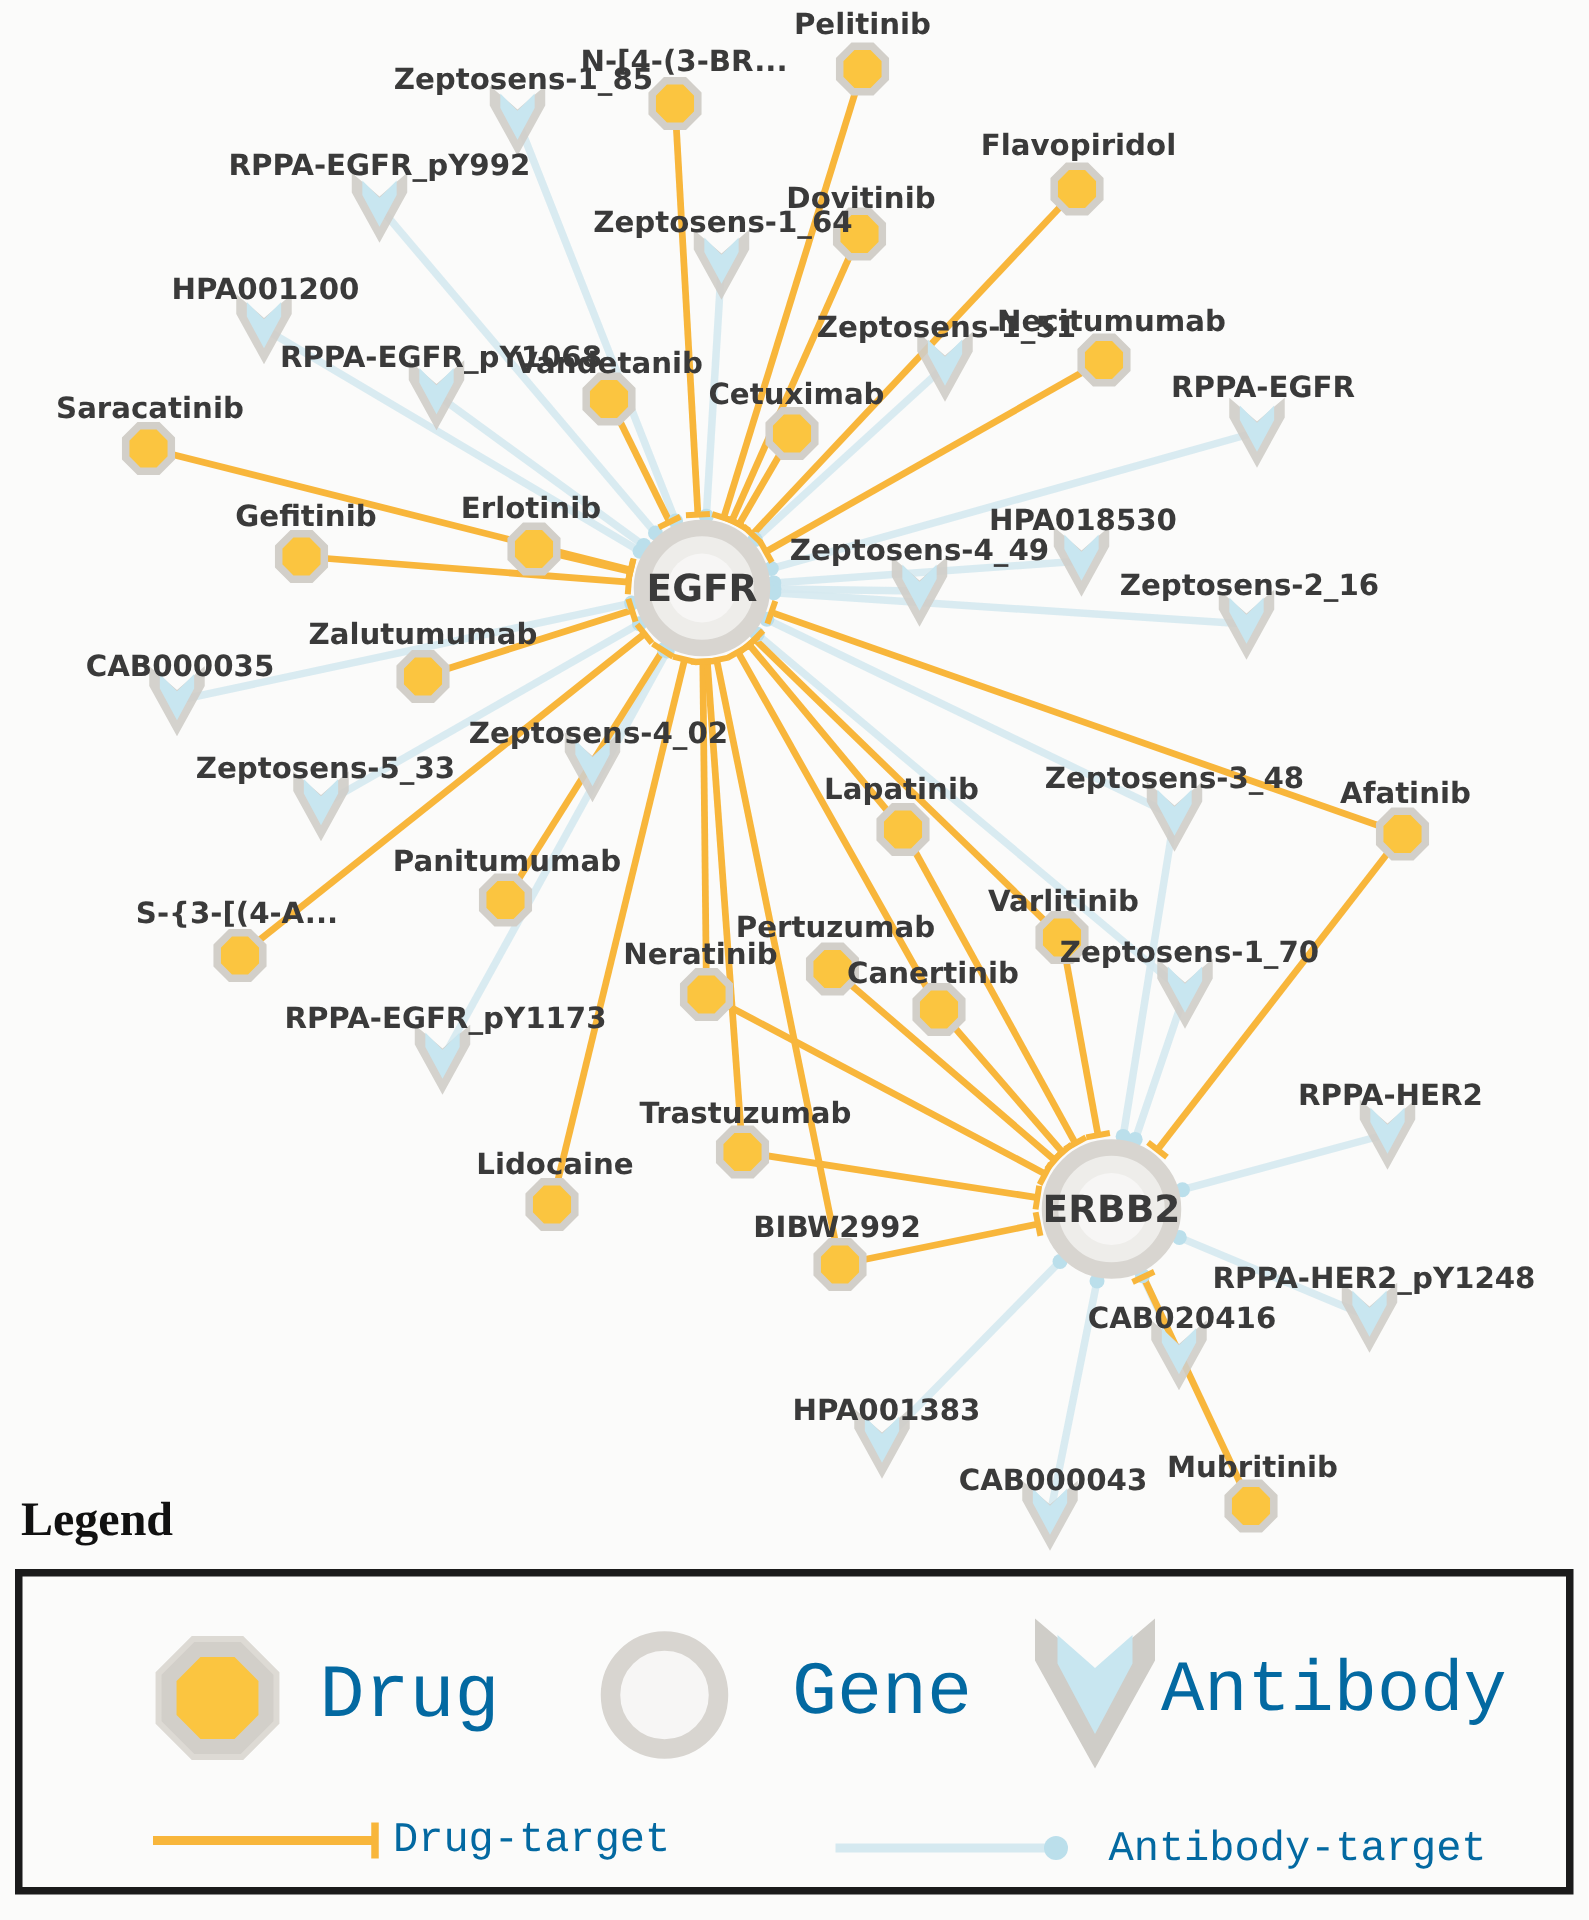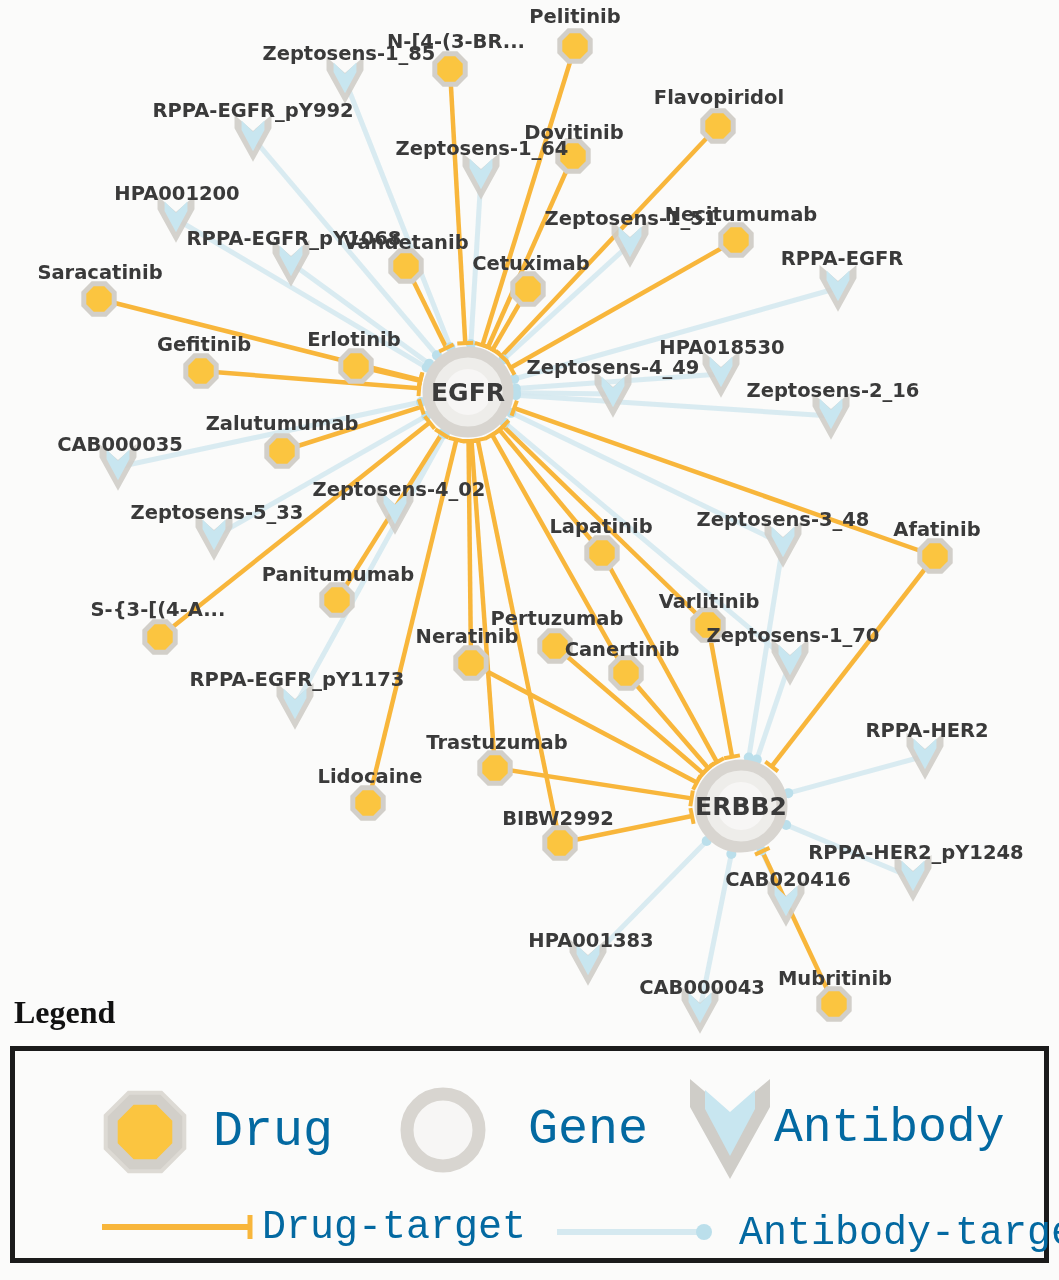--- a/index.html
+++ b/index.html
@@ -6,21 +6,21 @@
   .stage{position:relative;width:1059px;height:1280px;background:#FBFBFA;overflow:hidden;
          font-family:"DejaVu Sans", sans-serif;}
   #net{position:absolute;left:0;top:0;}
   .legend-title{position:absolute;left:14px;top:994px;font-family:"Liberation Serif",serif;
                 font-weight:bold;font-size:32px;color:#111;}
   .legend-box{position:absolute;left:10px;top:1046px;width:1029px;height:207px;
               border:5px solid #1b1b1b;background:#FBFBFA;}
   .lg-icon{position:absolute;}
   .lg-label{position:absolute;font-family:Liberation Mono, monospace;color:#0369a1;white-space:nowrap;}
   .lg-node-label{font-size:50px;line-height:64px;}
-  .lg-edge-label{font-size:40px;line-height:52px;}
+  .lg-edge-label{font-size:28px;line-height:52px;}
 </style>
 </head>
 <body>
 
 <div class="stage">
 
   <svg id="net" width="1059" height="1280" viewBox="0 0 1059 1280" style="background: rgb(251, 251, 250);">
       <g>
         <line x1="345" y1="80" x2="450.3955602215811" y2="347.3448356840105" stroke="#D5E9F0" stroke-width="5" stroke-opacity="0.9"></line>
         <line x1="253" y1="138" x2="436.9883069419101" y2="355.3629300616054" stroke="#D5E9F0" stroke-width="5" stroke-opacity="0.9"></line>

